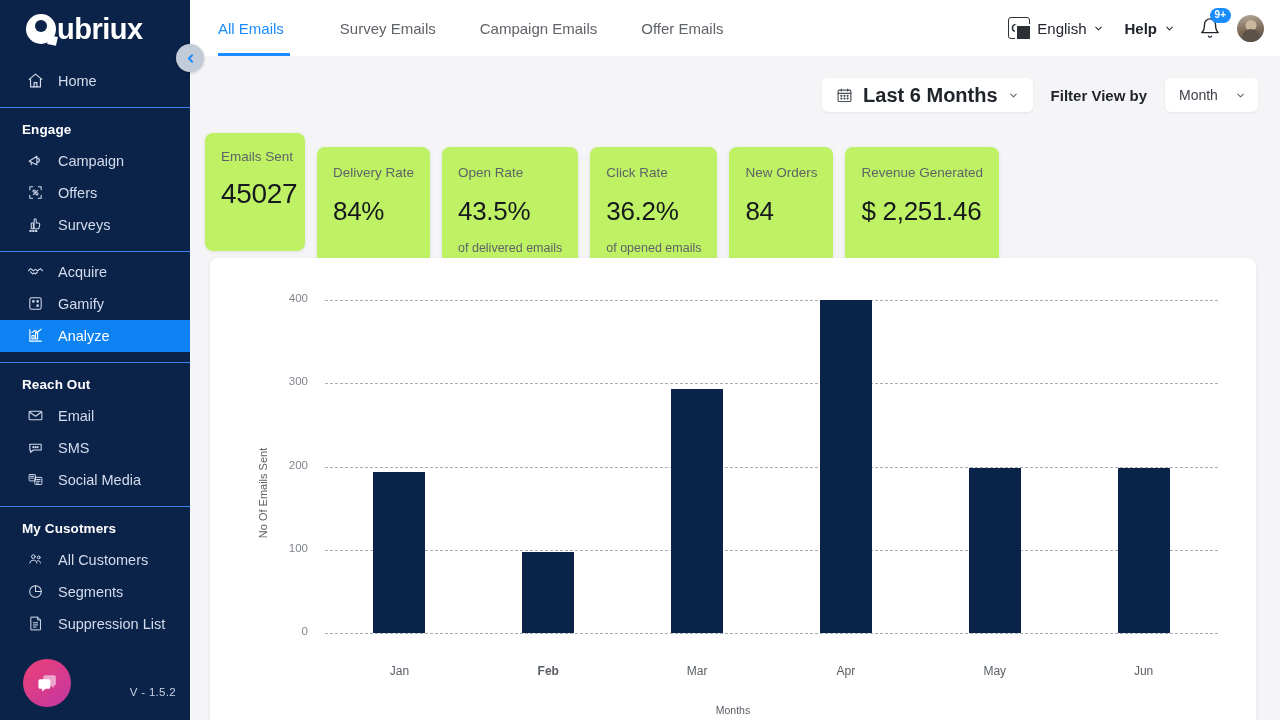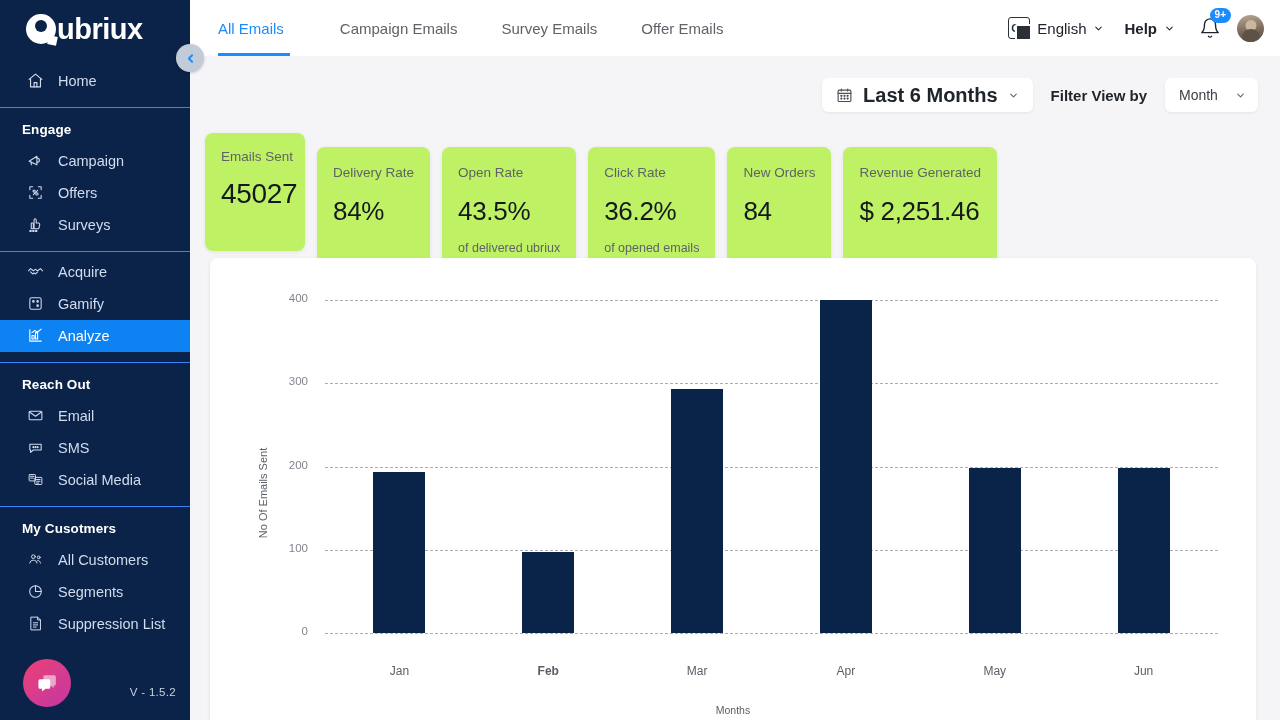--- a/index.html
+++ b/index.html
@@ -358,24 +358,24 @@
   </aside>
 
   <section class="main">
 
     <div class="topbar">
       <nav class="tabs">
         <div class="tab active">
             <span>All Emails</span>
           </div>
         <div class="tab">
+            <span>Survey Emails</span>
+          </div>
+        <div class="tab">
             <span>Campaign Emails</span>
-          </div>
-        <div class="tab">
-            <span>Survey Emails</span>
           </div>
         <div class="tab">
             <span>Offer Emails</span>
           </div>
       </nav>
 
       <div class="top-right">
         <div class="tr-item">
           <span class="gtrans"></span>
           <span>English</span>
@@ -432,21 +432,21 @@
         <div class="card-label">Emails Sent</div>
         <div class="card-value">45027</div>
       </div>
       <div class="card rest">
         <div class="card-label">Delivery Rate</div>
         <div class="card-value">84%</div>
       </div>
       <div class="card rest">
         <div class="card-label">Open Rate</div>
         <div class="card-value">43.5%</div>
-        <div class="card-sub">of delivered ubriux</div>
+        <div class="card-sub">of delivered emails</div>
       </div>
       <div class="card rest">
         <div class="card-label">Click Rate</div>
         <div class="card-value">36.2%</div>
         <div class="card-sub">of opened emails</div>
       </div>
       <div class="card rest">
         <div class="card-label">New Orders</div>
         <div class="card-value">84</div>
       </div>

